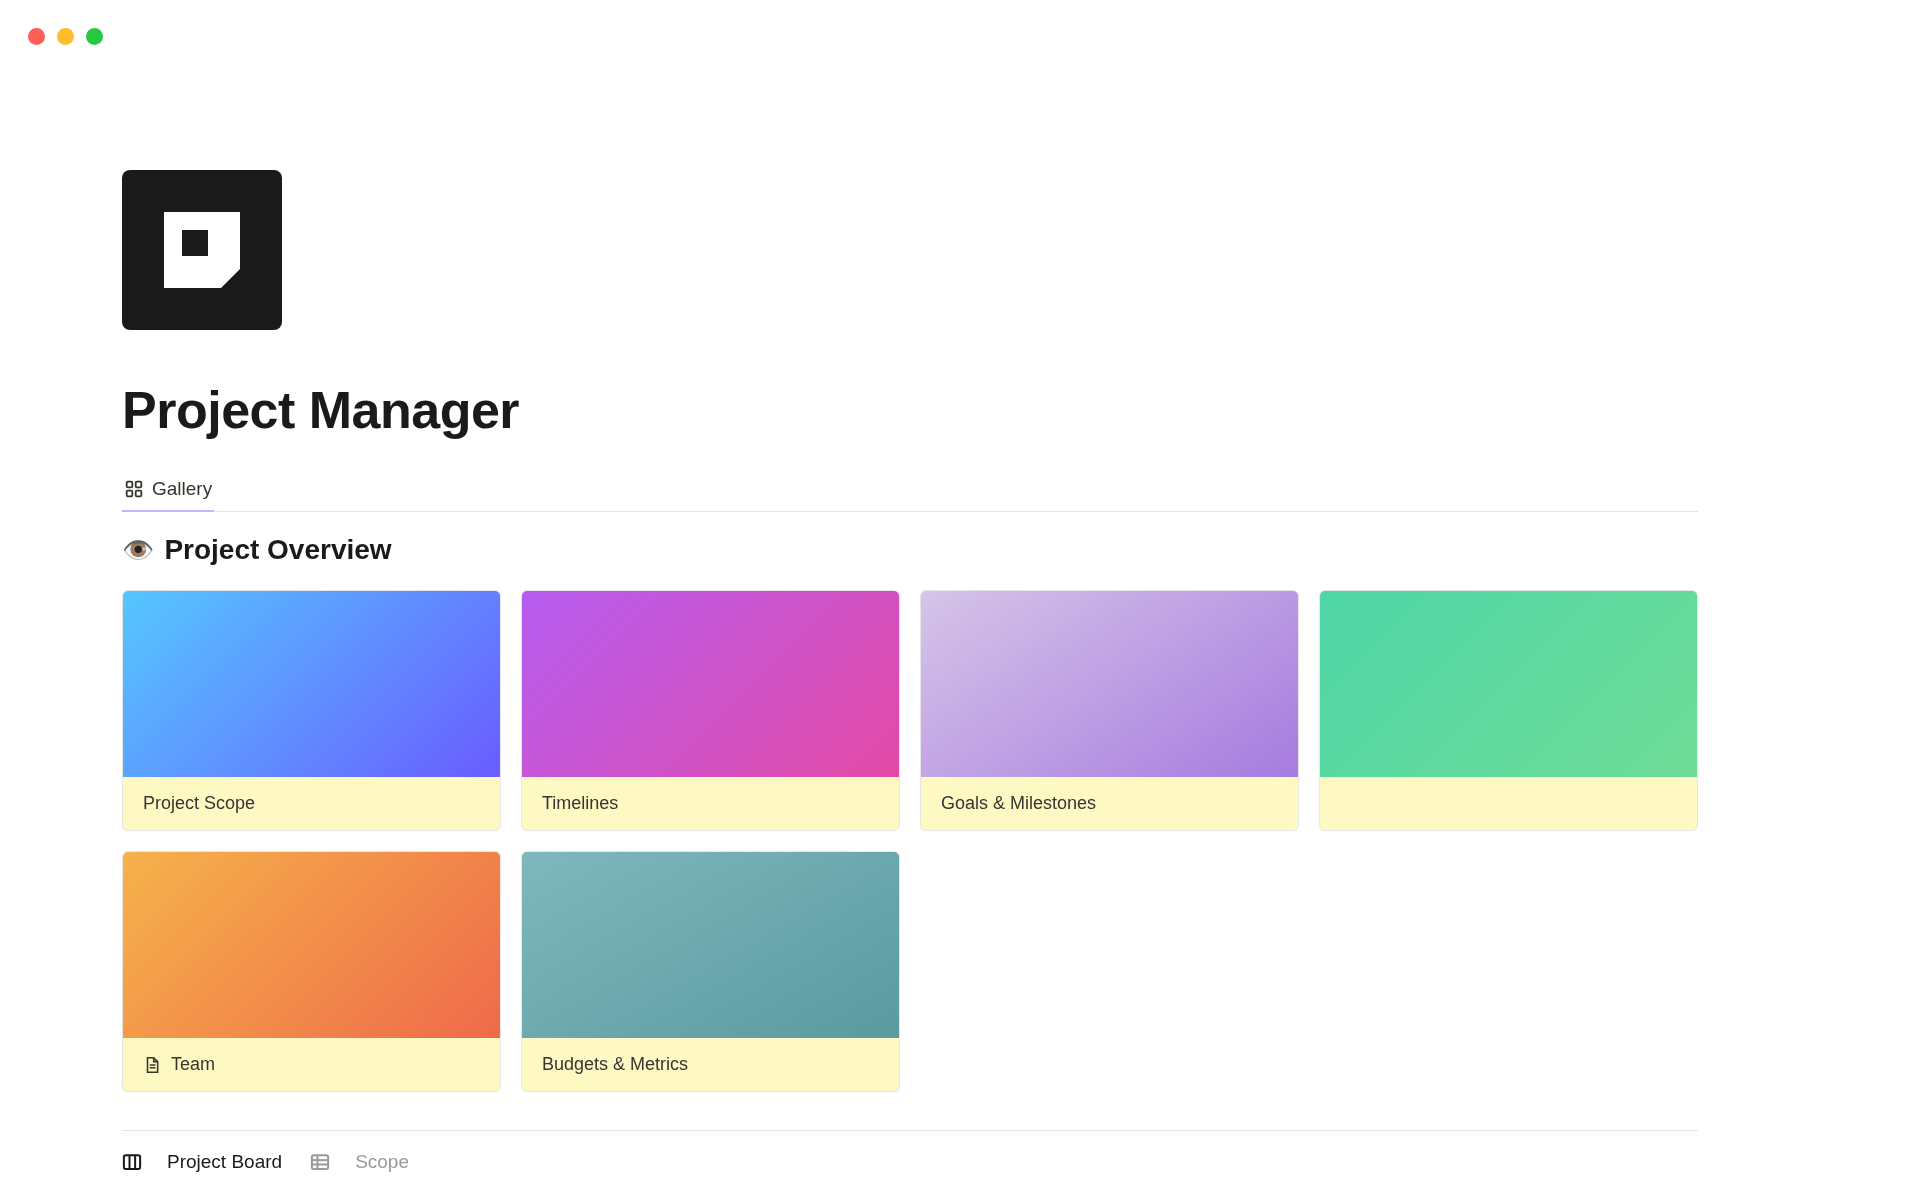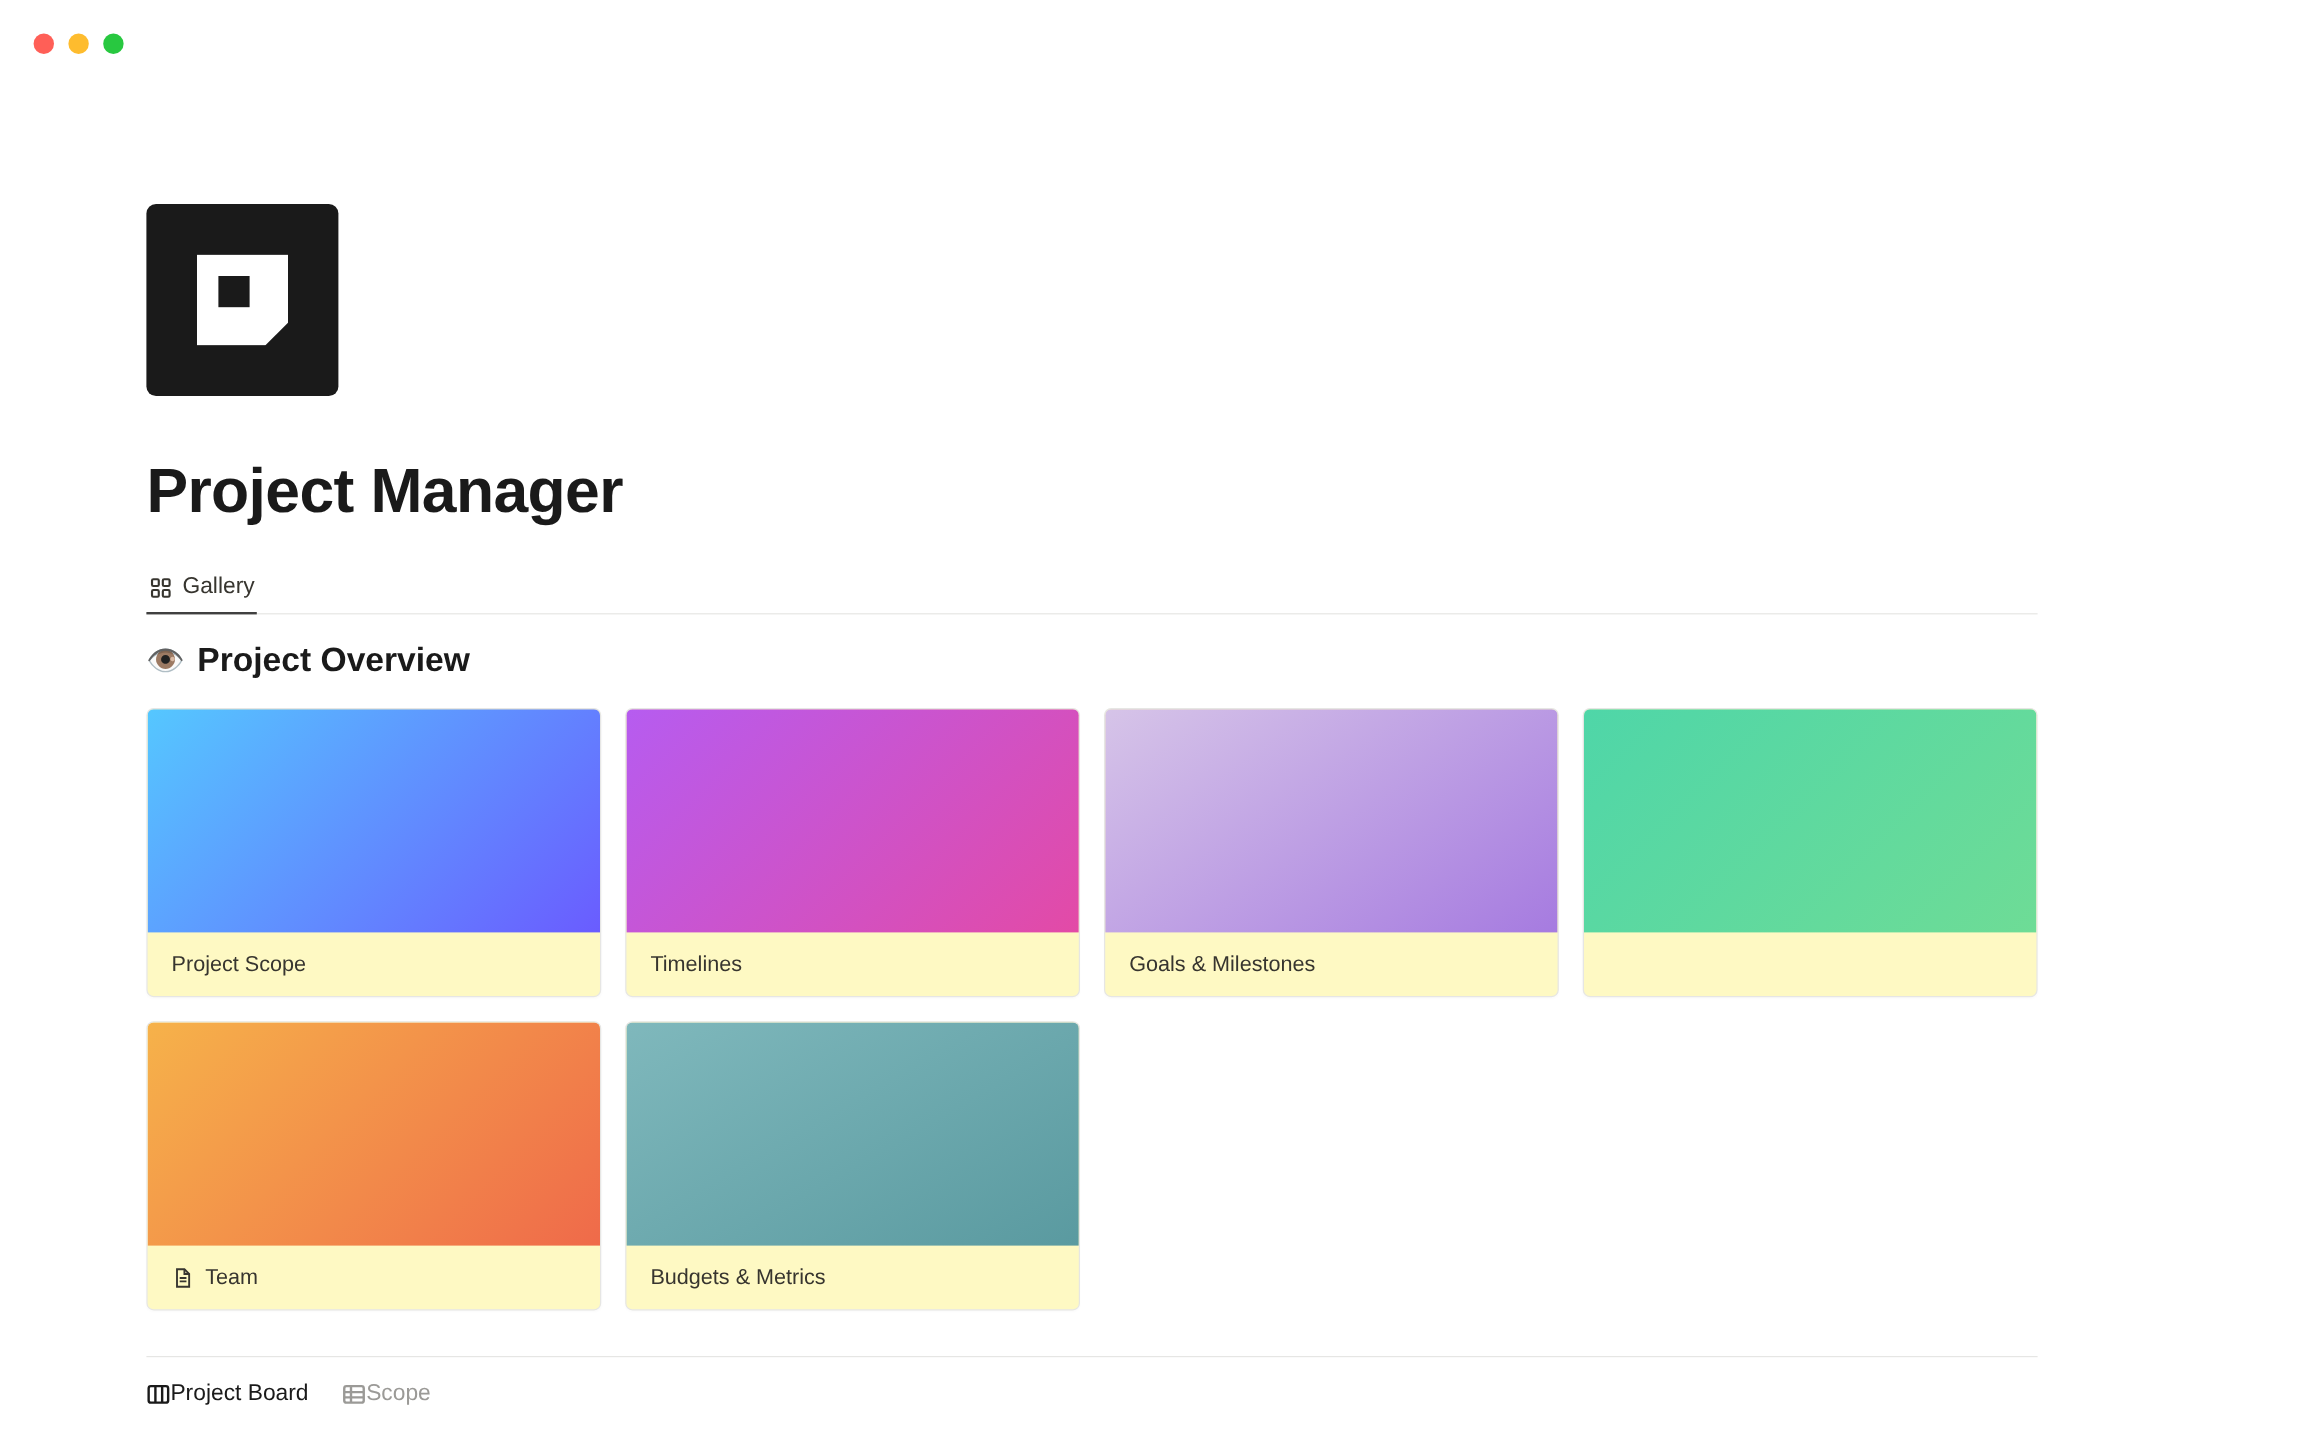--- a/index.html
+++ b/index.html
@@ -80,23 +80,22 @@
     align-items: center;
     gap: 8px;
     padding: 8px 2px 10px 2px;
     font-size: 19px;
     font-weight: 500;
     color: #37352f;
     cursor: pointer;
     position: relative;
   }
   .view-tab.active {
-    border-bottom: 2px solid #404040;
+    border-bottom: 2px solid #c4b5fd;
     margin-bottom: -1px;
-    align-items: flex-end;
   }
   .view-tab .icon { width: 20px; height: 20px; display:flex; align-items:center; justify-content:center; }
 
   .section-title {
     display: flex;
     align-items: center;
     gap: 10px;
     font-size: 28px;
     font-weight: 700;
     color: #1a1a1a;
@@ -143,21 +142,21 @@
   .bottom-tabs {
     display: flex;
     gap: 28px;
     padding-top: 20px;
     border-top: 1px solid #e6e6e4;
     align-items: center;
   }
   .bottom-tab {
     display: flex;
     align-items: center;
-    gap: 0;
+    gap: 25px;
     font-size: 19px;
     font-weight: 500;
     cursor: pointer;
   }
   .bottom-tab.active { color: #1a1a1a; }
   .bottom-tab.inactive { color: #9b9a97; }
   .bottom-tab .icon { width:20px; height:20px; display:flex; align-items:center; justify-content:center; }
 </style>
 </head>
 <body>

